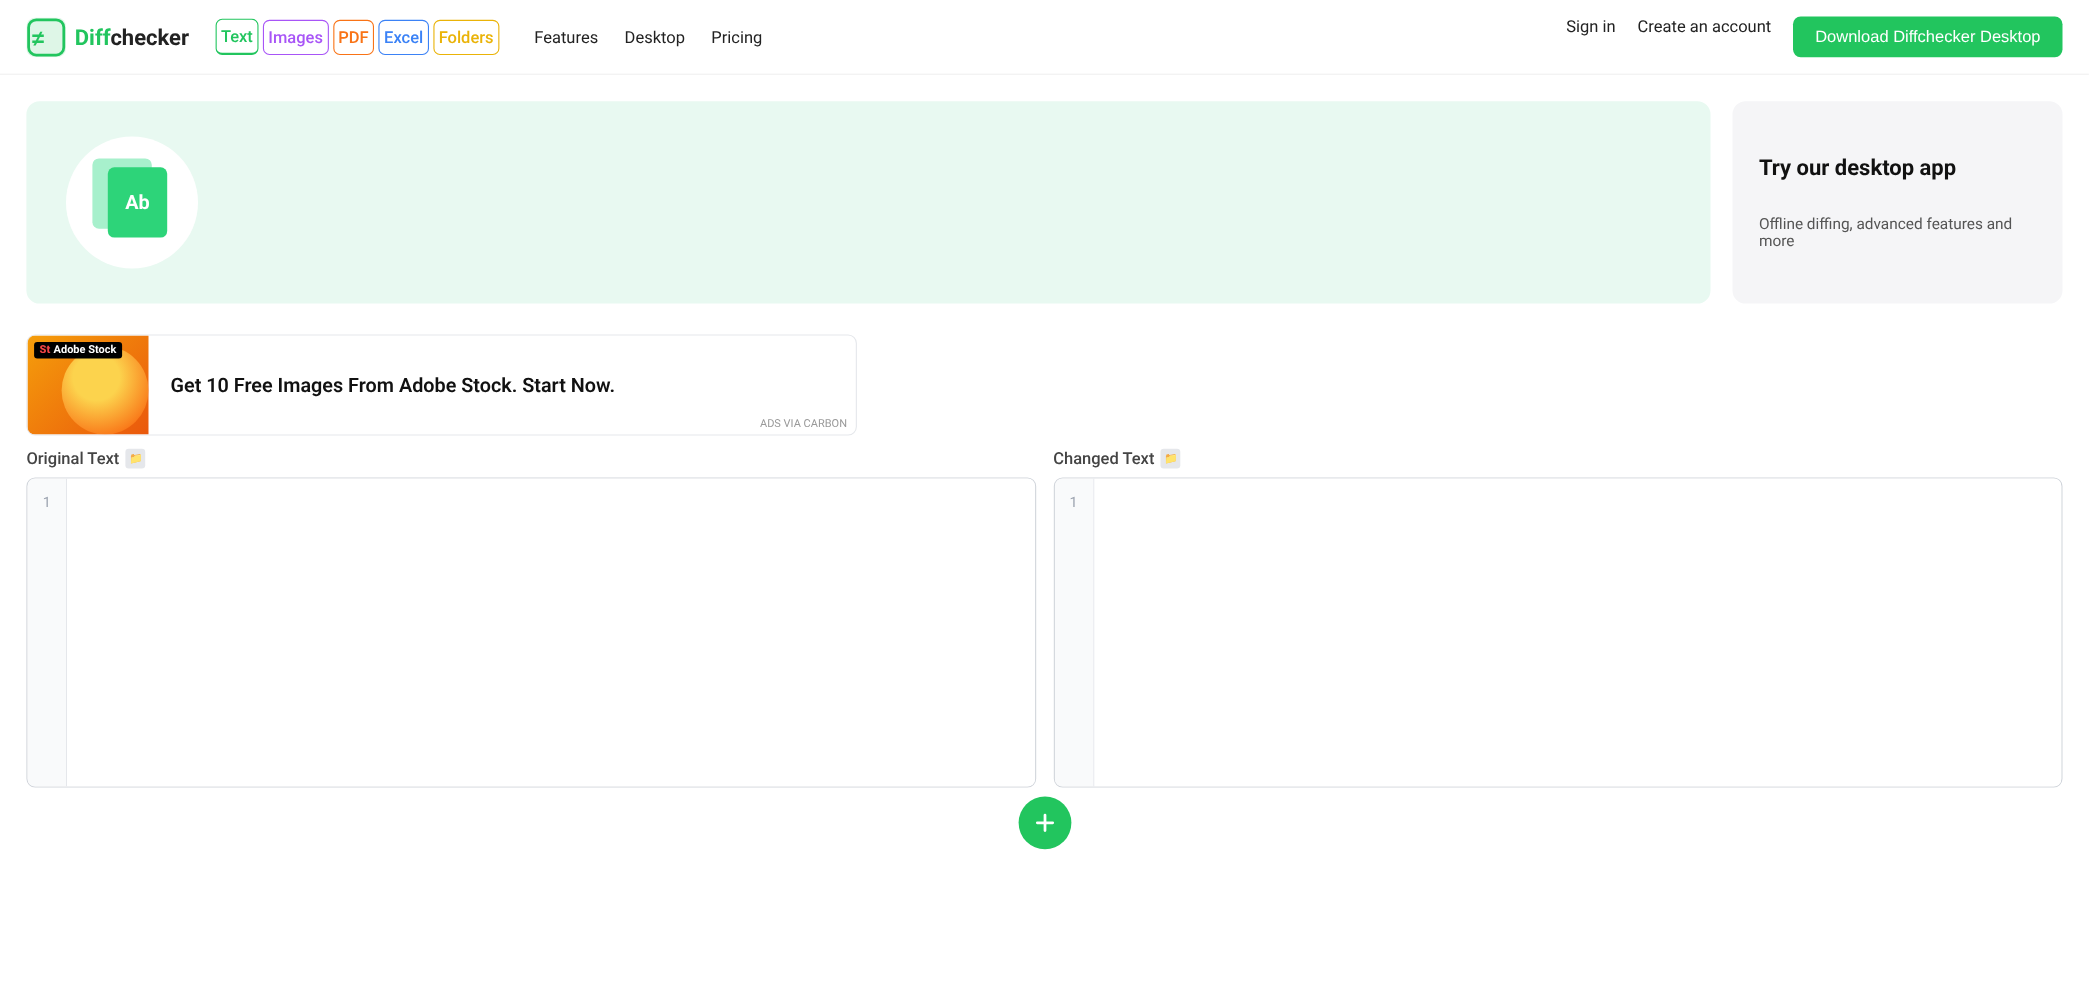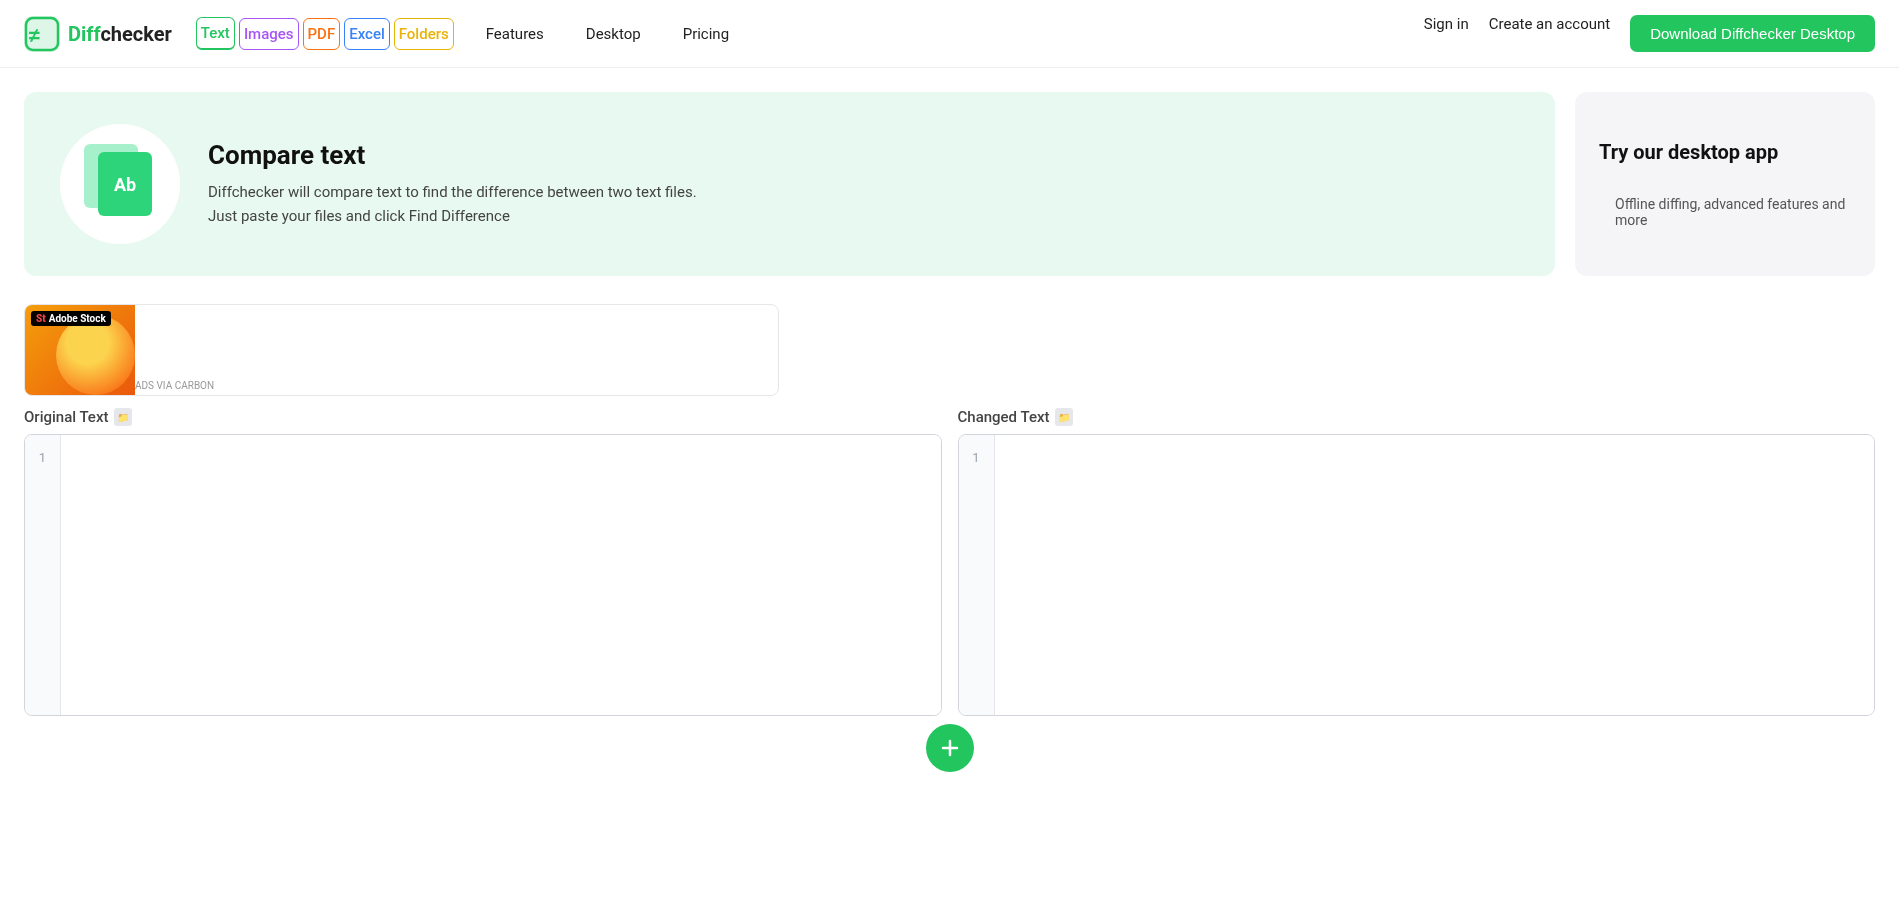--- a/index.html
+++ b/index.html
@@ -50,21 +50,21 @@
     }
     .nav-tab.text { color: #22c55e; border-color: #22c55e; border-bottom: 2.5px solid #22c55e; }
     .nav-tab.images { color: #a855f7; border-color: #a855f7; }
     .nav-tab.pdf { color: #f97316; border-color: #f97316; }
     .nav-tab.excel { color: #3b82f6; border-color: #3b82f6; }
     .nav-tab.folders { color: #eab308; border-color: #eab308; }
 
     .nav-links {
       display: flex;
       align-items: center;
-      gap: 42px;
+      gap: 24px;
       margin-left: 24px;
     }
     .nav-link {
       font-size: 15px;
       color: #222;
       text-decoration: none;
       cursor: pointer;
       background: none;
       border: none;
     }
@@ -178,21 +178,20 @@
       justify-content: center;
     }
     .hero-sidebar h3 {
       font-size: 20px;
       font-weight: 700;
       color: #111;
     }
     .hero-sidebar p {
       font-size: 14px;
       color: #555;
-      margin-left: 16px;
     }
     .desktop-btn {
       background: #22c55e;
       color: #fff;
       border: none;
       border-radius: 7px;
       padding: 12px 20px;
       font-size: 15px;
       font-weight: 600;
       cursor: pointer;
@@ -396,42 +395,38 @@
     <div class="hero-icon-wrap">
       <div class="hero-icon-inner">
         <div class="file-icon back">
           <span>Ab</span>
         </div>
         <div class="file-icon front">
           <span>Ab</span>
         </div>
       </div>
     </div>
-    <div class="hero-text">
-      <h1>Compare text</h1>
-      <p>
-        <span>Diffchecker will compare text to find the difference between two text files.</span><br>
-        <span>Just paste your files and click Find Difference</span>
-      </p>
-    </div>
   </div>
 
   <div class="hero-sidebar">
     <h3>Try our desktop app</h3>
     <p>Offline diffing, advanced features and more</p>
   </div>
 </div>
 
 <div class="ad-banner">
   <div class="ad-image">
     <div class="ad-image-label">
       <span class="st">St</span>
       <span>Adobe Stock</span>
     </div>
     <div class="ad-face"></div>
+  </div>
+  <div class="ad-content">
+    <p>Get 10 Free Images From Adobe Stock. Start Now.</p>
   </div>
   <div class="ad-footer">ADS VIA CARBON</div>
 </div>
 
 <div class="diff-section">
   <div class="diff-labels">
     <div class="diff-label-left">
       <span>Original Text</span>
       <span class="diff-label-icon" title="Upload file">📁</span>
     </div>

